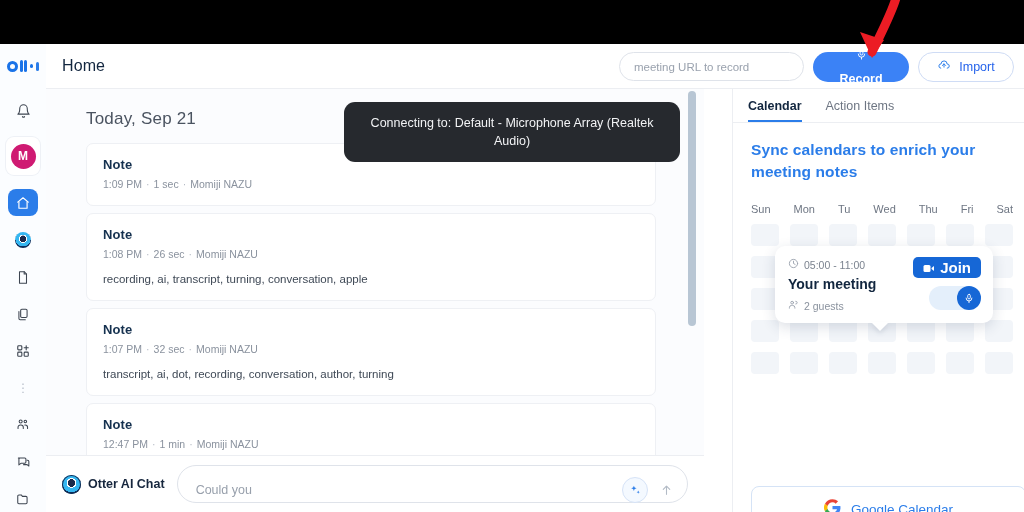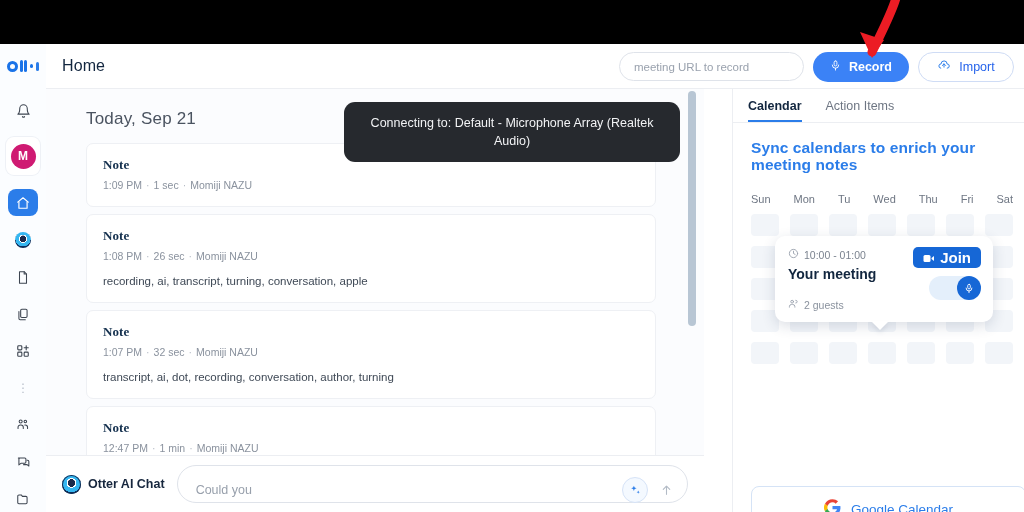--- a/index.html
+++ b/index.html
@@ -49,21 +49,21 @@
   .url-input {
     width: 185px; height: 29px; border: 1px solid #dfe3ea; border-radius: 16px;
     background: #fff; font-size: 11.5px; color: #6b7280; padding: 4px 14px;
     outline: none; font-family: "Liberation Sans", sans-serif;
   }
   .url-input::placeholder { color: #9aa2ae; }
   .btn-record {
     height: 30px; min-width: 96px; padding: 0 17px; border-radius: 16px;
     background: #3b82f6; color: #fff; border: none; cursor: pointer;
     display: flex; align-items: center; justify-content: center; gap: 8px;
-    font-size: 12.5px; font-weight: 600; font-family: "Liberation Sans", sans-serif;
+    font-size: 12.5px; font-weight: 600; font-family: "Liberation Sans", sans-serif; flex-direction: column;
   }
   .btn-import {
     height: 30px; min-width: 96px; padding: 0 17px; border-radius: 16px;
     background: #fff; color: #2563eb; border: 1px solid #cfdcf5; cursor: pointer;
     display: flex; align-items: center; justify-content: center; gap: 8px;
     font-size: 12.5px; font-weight: 500; font-family: "Liberation Sans", sans-serif;
   }
 
   
   .rail {
@@ -99,21 +99,21 @@
   }
   .today {
     margin: 20px 0 0 40px; font-size: 17px; color: #4a5360; font-weight: 400;
     letter-spacing: .2px;
   }
   .note-list { margin: 14px 0 0 40px; width: 570px; }
   .note-card {
     background: #ffffff; border: 1px solid #eef0f4; border-radius: 7px;
     padding: 13px 16px 15px 16px; margin-bottom: 7px;
   }
-  .note-title { font-size: 13px; font-weight: 700; color: #15314f; letter-spacing: .1px; font-family: Liberation Serif, serif; }
+  .note-title { font-size: 13px; font-weight: 700; color: #15314f; letter-spacing: .1px; }
   .note-meta { margin-top: 6px; font-size: 10.5px; color: #8a929e; }
   .note-meta .sep { padding: 0 4px; color: #b6bcc6; }
   .note-kw { margin-top: 13px; font-size: 11.5px; color: #3f4956; }
 
   
   .main-scroll {
     position: absolute; right: 8px; top: 2px; width: 8px; height: 420px;
   }
   .main-scroll .thumb {
     position: absolute; left: 0; top: 0; width: 8px; height: 235px;
@@ -160,21 +160,21 @@
   .tabs { height: 34px; display: flex; align-items: flex-end; padding-left: 15px; gap: 24px;
           border-bottom: 1px solid #eceef2; }
   .tab {
     font-size: 12.5px; color: #6e7683; padding-bottom: 7px; cursor: pointer;
     border-bottom: 2px solid transparent; font-weight: 500;
   }
   .tab.active { color: #12263f; border-bottom-color: #2b7de9; font-weight: 600; }
 
   .panel-body { position: relative; padding: 16px 18px 0 18px; height: 389px; overflow: hidden; }
   .sync-title {
-    font-size: 15.5px; line-height: 17px; color: #2b7de9; font-weight: 600;
+    font-size: 15.5px; line-height: 22px; color: #2b7de9; font-weight: 600;
     width: 232px; letter-spacing: .1px;
   }
   .weekdays {
     margin-top: 20px; display: flex; justify-content: space-between; width: 262px;
     font-size: 11px; color: #6e7683;
   }
   .grid-wrap { position: relative; margin-top: 9px; width: 262px; }
   .grid-row { display: flex; justify-content: space-between; margin-bottom: 10px; }
   .cell { width: 28px; height: 22px; background: #f2f5f9; border-radius: 4px; }
 
@@ -184,21 +184,21 @@
     box-shadow: 0 4px 14px rgba(30,50,90,.16);
   }
   .meet-card:after {
     content: ""; position: absolute; left: 96px; bottom: -8px;
     border-left: 9px solid transparent; border-right: 9px solid transparent;
     border-top: 9px solid #ffffff;
     filter: drop-shadow(0 3px 2px rgba(30,50,90,.10));
   }
   .meet-time { font-size: 10.5px; color: #7b838f; display: flex; align-items: center; gap: 5px; }
   .meet-name { margin-top: 5px; font-size: 14px; font-weight: 700; color: #12263f; }
-  .meet-guests { margin-top: 16px; font-size: 10.5px; color: #8a929e; display: flex; align-items: center; gap: 5px; }
+  .meet-guests { margin-top: 7px; font-size: 10.5px; color: #8a929e; display: flex; align-items: center; gap: 5px; }
   .btn-join {
     position: absolute; right: 12px; top: 11px; height: 21px; padding: 0 10px;
     background: #1667d6; color: #fff; border: none; border-radius: 5px;
     font-size: 15px; font-weight: 600; display: flex; align-items: center; gap: 5px;
     cursor: pointer; font-family: "Liberation Sans", sans-serif;
   }
   .mic-toggle {
     position: absolute; right: 12px; top: 40px; width: 52px; height: 24px;
     background: #e4effb; border-radius: 12px; cursor: pointer;
   }
@@ -482,21 +482,21 @@
           </div>
 
           <div class="meet-card">
             <div class="meet-time">
               <span>
                 <svg width="11" height="11" viewBox="0 0 24 24" fill="none" stroke="#9aa2ae" stroke-width="2" stroke-linecap="round">
                   <circle cx="12" cy="12" r="9"></circle>
                     <polyline points="12,7 12,12 15.5,14"></polyline>
                 </svg>
               </span>
-              <span>10:00 - 01:00</span>
+              <span>05:00 - 11:00</span>
             </div>
             <div class="meet-name">Your meeting</div>
             <div class="meet-guests">
               <span>
                 <svg width="11" height="11" viewBox="0 0 24 24" fill="none" stroke="#9aa2ae" stroke-width="2" stroke-linecap="round" stroke-linejoin="round">
                   <circle cx="9" cy="8" r="3"></circle>
                     <path d="M3 20v-1a5 5 0 0 1 5-5h2a5 5 0 0 1 5 5v1"></path>
                     <path d="M17 11a3 3 0 0 0 0-6"></path>
                 </svg>
               </span>

